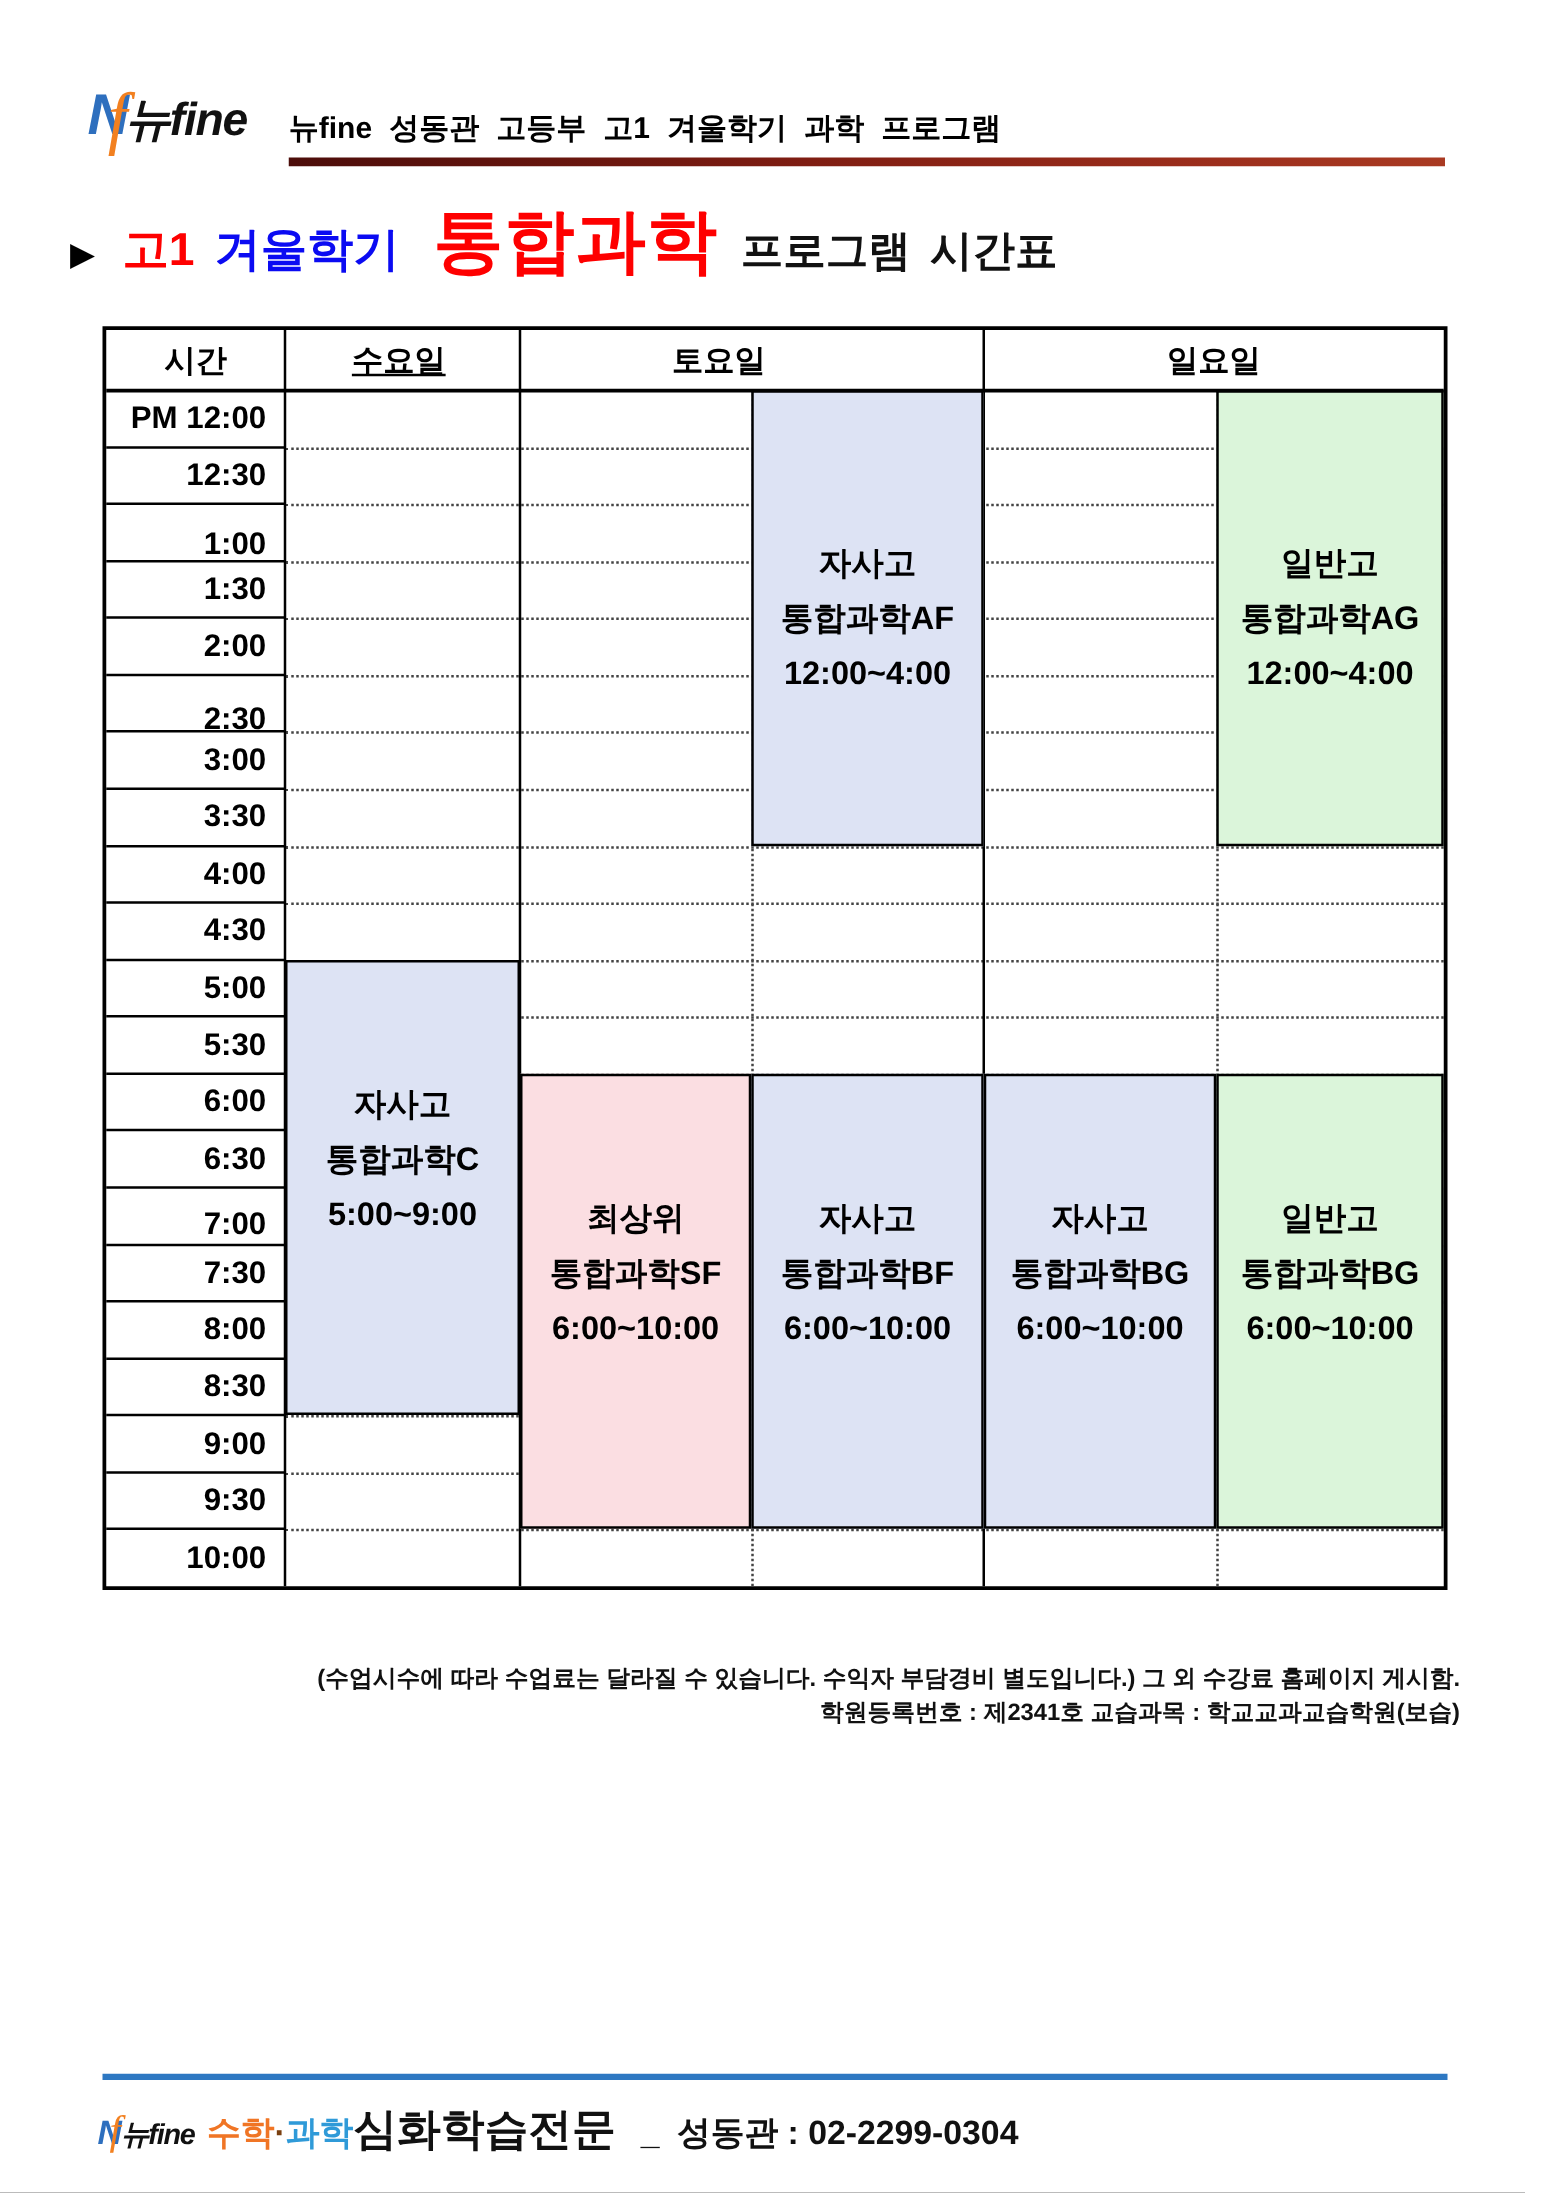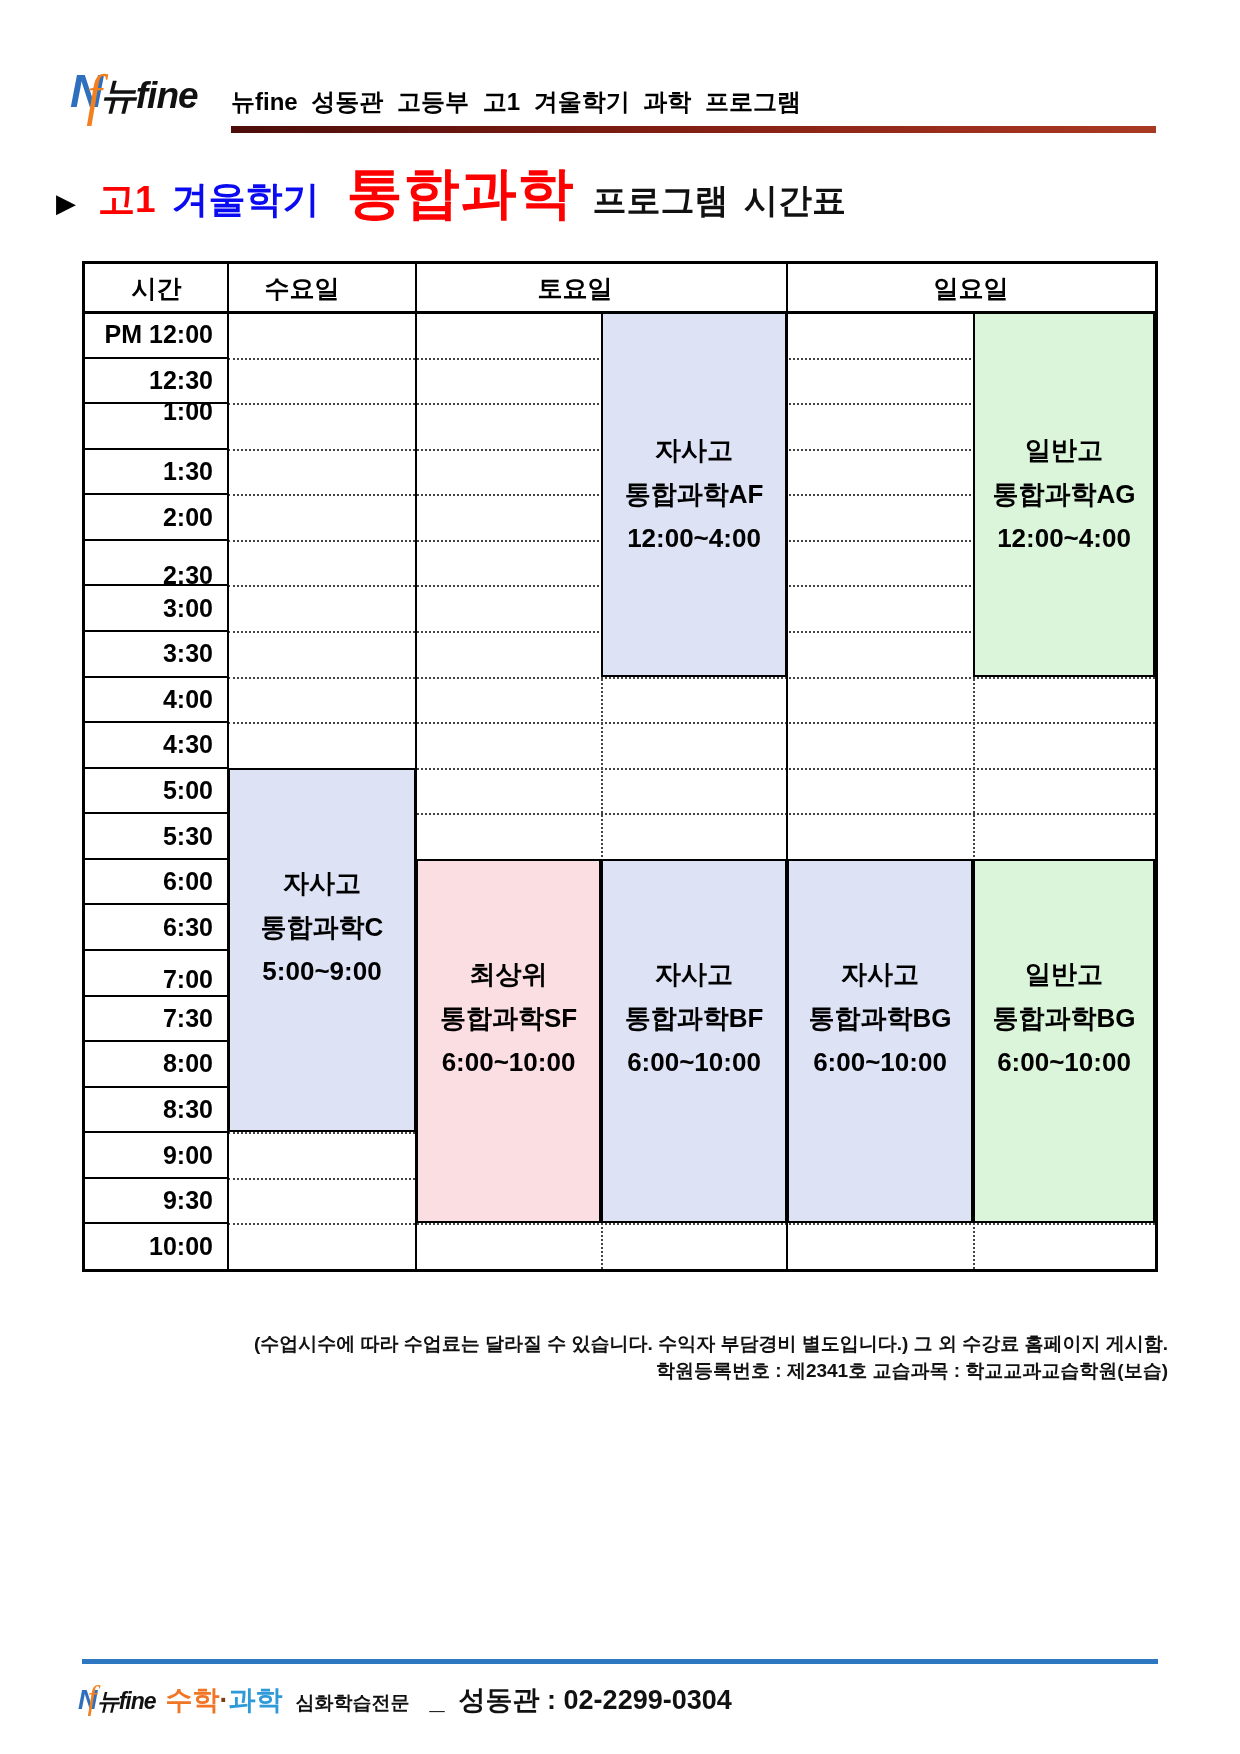--- a/index.html
+++ b/index.html
@@ -43,21 +43,21 @@
   .note2,.note3{font-size:19px;font-weight:600;line-height:27px;color:#111;}
   
   .footer-rule{position:absolute;left:82px;top:1659px;width:1076px;height:5px;background:#2e78c2;}
   .footer-row{position:absolute;left:78px;top:1680px;display:flex;align-items:baseline;white-space:nowrap;}
   .f-logo-n{font-size:27px;font-weight:bold;font-style:italic;color:#2e6fbe;}
   .f-logo-f{font-family:"Liberation Serif",serif;font-size:33px;font-style:italic;color:#f28020;margin-left:-10px;}
   .f-logo-brand{font-size:23px;font-weight:bold;font-style:italic;color:#111;letter-spacing:-1px;}
   .f-math{font-size:27px;font-weight:bold;color:#f07525;margin-left:10px;}
   .f-dot{font-size:27px;font-weight:bold;color:#7a4010;}
   .f-science{font-size:27px;font-weight:bold;color:#2f9ad8;}
-  .f-desc{font-size:19px;font-weight:bold;color:#111;margin-left:13px;}
+  .f-desc{font-size:35px;font-weight:bold;color:#111;margin-left:0;}
   .f-sep{font-size:27px;font-weight:bold;color:#111;margin:0 14px 0 20px;}
   .f-branch{font-size:27px;font-weight:bold;color:#111;}
 </style>
 </head>
 <body>
 
 <div class="page">
 
   <div class="brand-logo">
     <span class="logo-n">N</span>
@@ -115,21 +115,21 @@
       <div class="tline" style="top: 639.429px;"></div>
       <div class="tline" style="top: 685px;"></div>
       <div class="tline" style="top: 730.571px;"></div>
       <div class="tline" style="top: 776.143px;"></div>
       <div class="tline" style="top: 821.714px;"></div>
       <div class="tline" style="top: 867.286px;"></div>
       <div class="tline" style="top: 912.857px;"></div>
       <div class="tline" style="top: 958.429px;"></div>
       <div class="time-cell" style="top: 48px; height: 45.5714px;">PM 12:00</div>
       <div class="time-cell" style="top: 93.5714px; height: 45.5714px;">12:30</div>
-      <div class="time-cell" style="top: 125px; height: 45.5714px;">1:00</div>
+      <div class="time-cell" style="top: 149px; height: 45.5714px;">1:00</div>
       <div class="time-cell" style="top: 184.714px; height: 45.5714px;">1:30</div>
       <div class="time-cell" style="top: 230.286px; height: 45.5714px;">2:00</div>
       <div class="time-cell" style="top: 287px; height: 48px;">2:30</div>
       <div class="time-cell" style="top: 321.429px; height: 45.5714px;">3:00</div>
       <div class="time-cell" style="top: 367px; height: 45.5714px;">3:30</div>
       <div class="time-cell" style="top: 412.571px; height: 45.5714px;">4:00</div>
       <div class="time-cell" style="top: 458.143px; height: 45.5714px;">4:30</div>
       <div class="time-cell" style="top: 503.714px; height: 45.5714px;">5:00</div>
       <div class="time-cell" style="top: 549.286px; height: 45.5714px;">5:30</div>
       <div class="time-cell" style="top: 594.857px; height: 45.5714px;">6:00</div>
@@ -138,21 +138,21 @@
       <div class="time-cell" style="top: 731.571px; height: 45.5714px;">7:30</div>
       <div class="time-cell" style="top: 777.143px; height: 45.5714px;">8:00</div>
       <div class="time-cell" style="top: 822.714px; height: 45.5714px;">8:30</div>
       <div class="time-cell" style="top: 868.286px; height: 45.5714px;">9:00</div>
       <div class="time-cell" style="top: 913.857px; height: 45.5714px;">9:30</div>
       <div class="time-cell" style="top: 959.429px; height: 45.5714px;">10:00</div>
       <div class="vline" style="left: 142px;"></div>
       <div class="vline" style="left: 330px;"></div>
       <div class="vline" style="left: 701px;"></div>
       <div class="th" style="left: 0px; width: 143px;">시간</div>
-      <div class="th" style="left: 143px; width: 148px;">수요일</div>
+      <div class="th" style="left: 160px; width: 148px; text-decoration: underline;">수요일</div>
       <div class="th" style="left: 331px; width: 318px;">토요일</div>
       <div class="th" style="left: 702px; width: 368px;">일요일</div>
       <div class="hline-strong" style="top: 47px;"></div>
       <div class="block" style="left: 516px; width: 186px; top: 48px; height: 364.571px; background-color: rgb(221, 227, 244);">
         <div>자사고</div>
         <div>통합과학AF</div>
         <div>12:00~4:00</div>
       </div>
       <div class="block" style="left: 888px; width: 182px; top: 48px; height: 364.571px; background-color: rgb(219, 245, 218);">
         <div>일반고</div>

